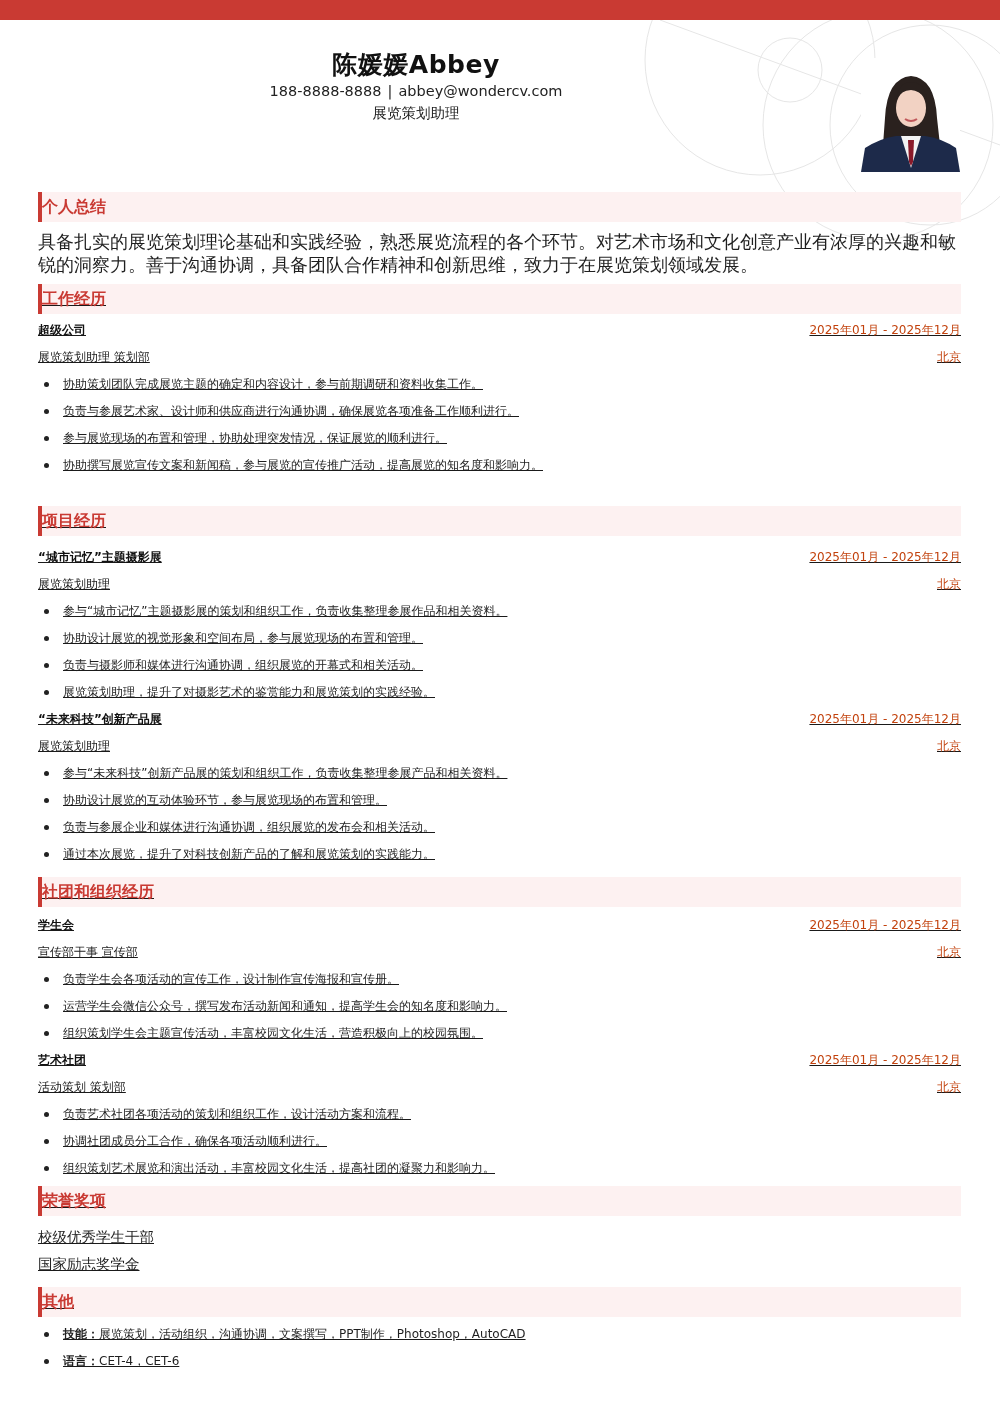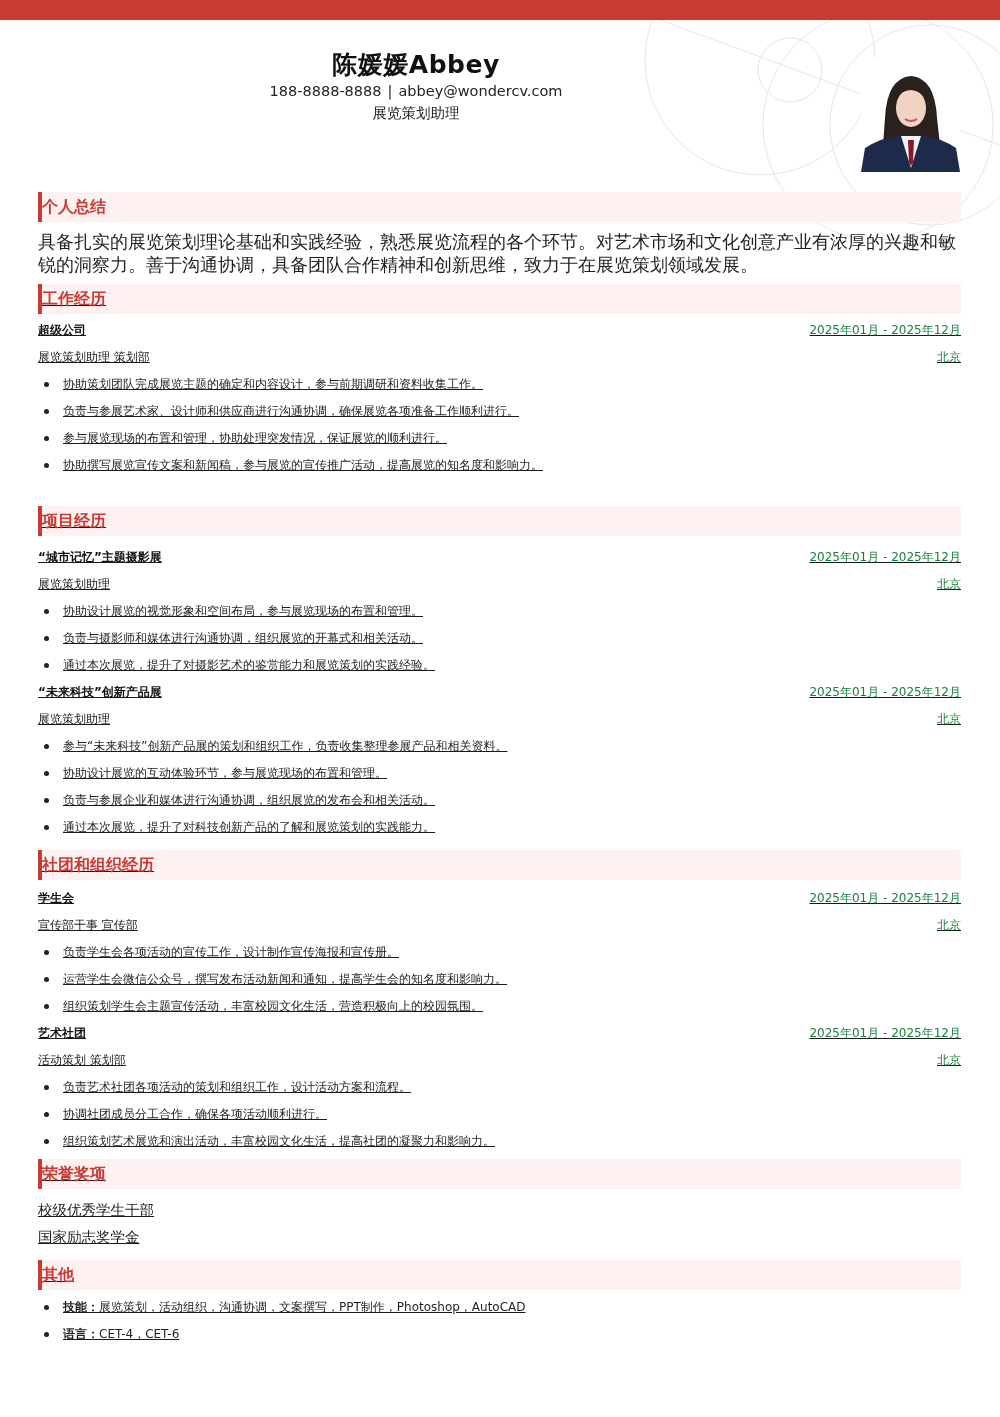--- a/index.html
+++ b/index.html
@@ -12,21 +12,21 @@
   .contact { margin-top: 2px; font-size: 14.5px; color: #222; }
   .contact .sep { margin: 0 6px; }
   .jobtitle { margin-top: 5px; font-size: 14.5px; color: #222; }
   .photo { position: absolute; left: 861px; top: 58px; width: 99px; height: 114px; overflow: hidden; background: #fff; }
   .content { position: absolute; left: 38px; top: 192px; width: 923px; }
   .sec-head { height: 30px; background: #fdf1f1; border-left: 4px solid #c93a33; display: flex; align-items: center; }
   .sec-head span { font-size: 16px; font-weight: bold; color: #c93a33; }
   .para { font-size: 18px; line-height: 23px; margin-top: 8px; color: #1f1f1f; }
   .row { display: flex; justify-content: space-between; font-size: 12px; height: 27px; align-items: center; }
   .row .b { font-weight: bold; color: #111; }
-  .row .r { color: #15803d; }
+  .row .r { color: #c2410c; }
   ul.bl { list-style: none; }
   ul.bl li { position: relative; padding-left: 25px; font-size: 12px; height: 27px; line-height: 27px; color: #1f1f1f; }
   ul.bl li::before { content: ""; position: absolute; left: 6px; top: 11px; width: 5px; height: 5px; border-radius: 50%; background: #222; }
   .sec { margin-top: 8px; text-decoration: underline; }
   .plain { font-size: 14.5px; height: 27px; line-height: 27px; color: #1f1f1f; }
   .kv b { font-weight: bold; }
 </style>
 </head>
 <body>
 
@@ -99,23 +99,24 @@
     <div style="margin-top:8px">
       <div class="row">
           <span class="b">“城市记忆”主题摄影展</span>
           <span class="r">2025年01月 - 2025年12月</span>
         </div>
       <div class="row">
           <span>展览策划助理</span>
           <span class="r">北京</span>
         </div>
       <ul class="bl">
+        <li>参与“城市记忆”主题摄影展的策划和组织工作，负责收集整理参展作品和相关资料。</li>
         <li>协助设计展览的视觉形象和空间布局，参与展览现场的布置和管理。</li>
         <li>负责与摄影师和媒体进行沟通协调，组织展览的开幕式和相关活动。</li>
-        <li>通过本次展览，提升了对摄影艺术的鉴赏能力和展览策划的实践经验。</li>
+        <li>展览策划助理，提升了对摄影艺术的鉴赏能力和展览策划的实践经验。</li>
       </ul>
     </div>
     <div>
       <div class="row">
           <span class="b">“未来科技”创新产品展</span>
           <span class="r">2025年01月 - 2025年12月</span>
         </div>
       <div class="row">
           <span>展览策划助理</span>
           <span class="r">北京</span>

